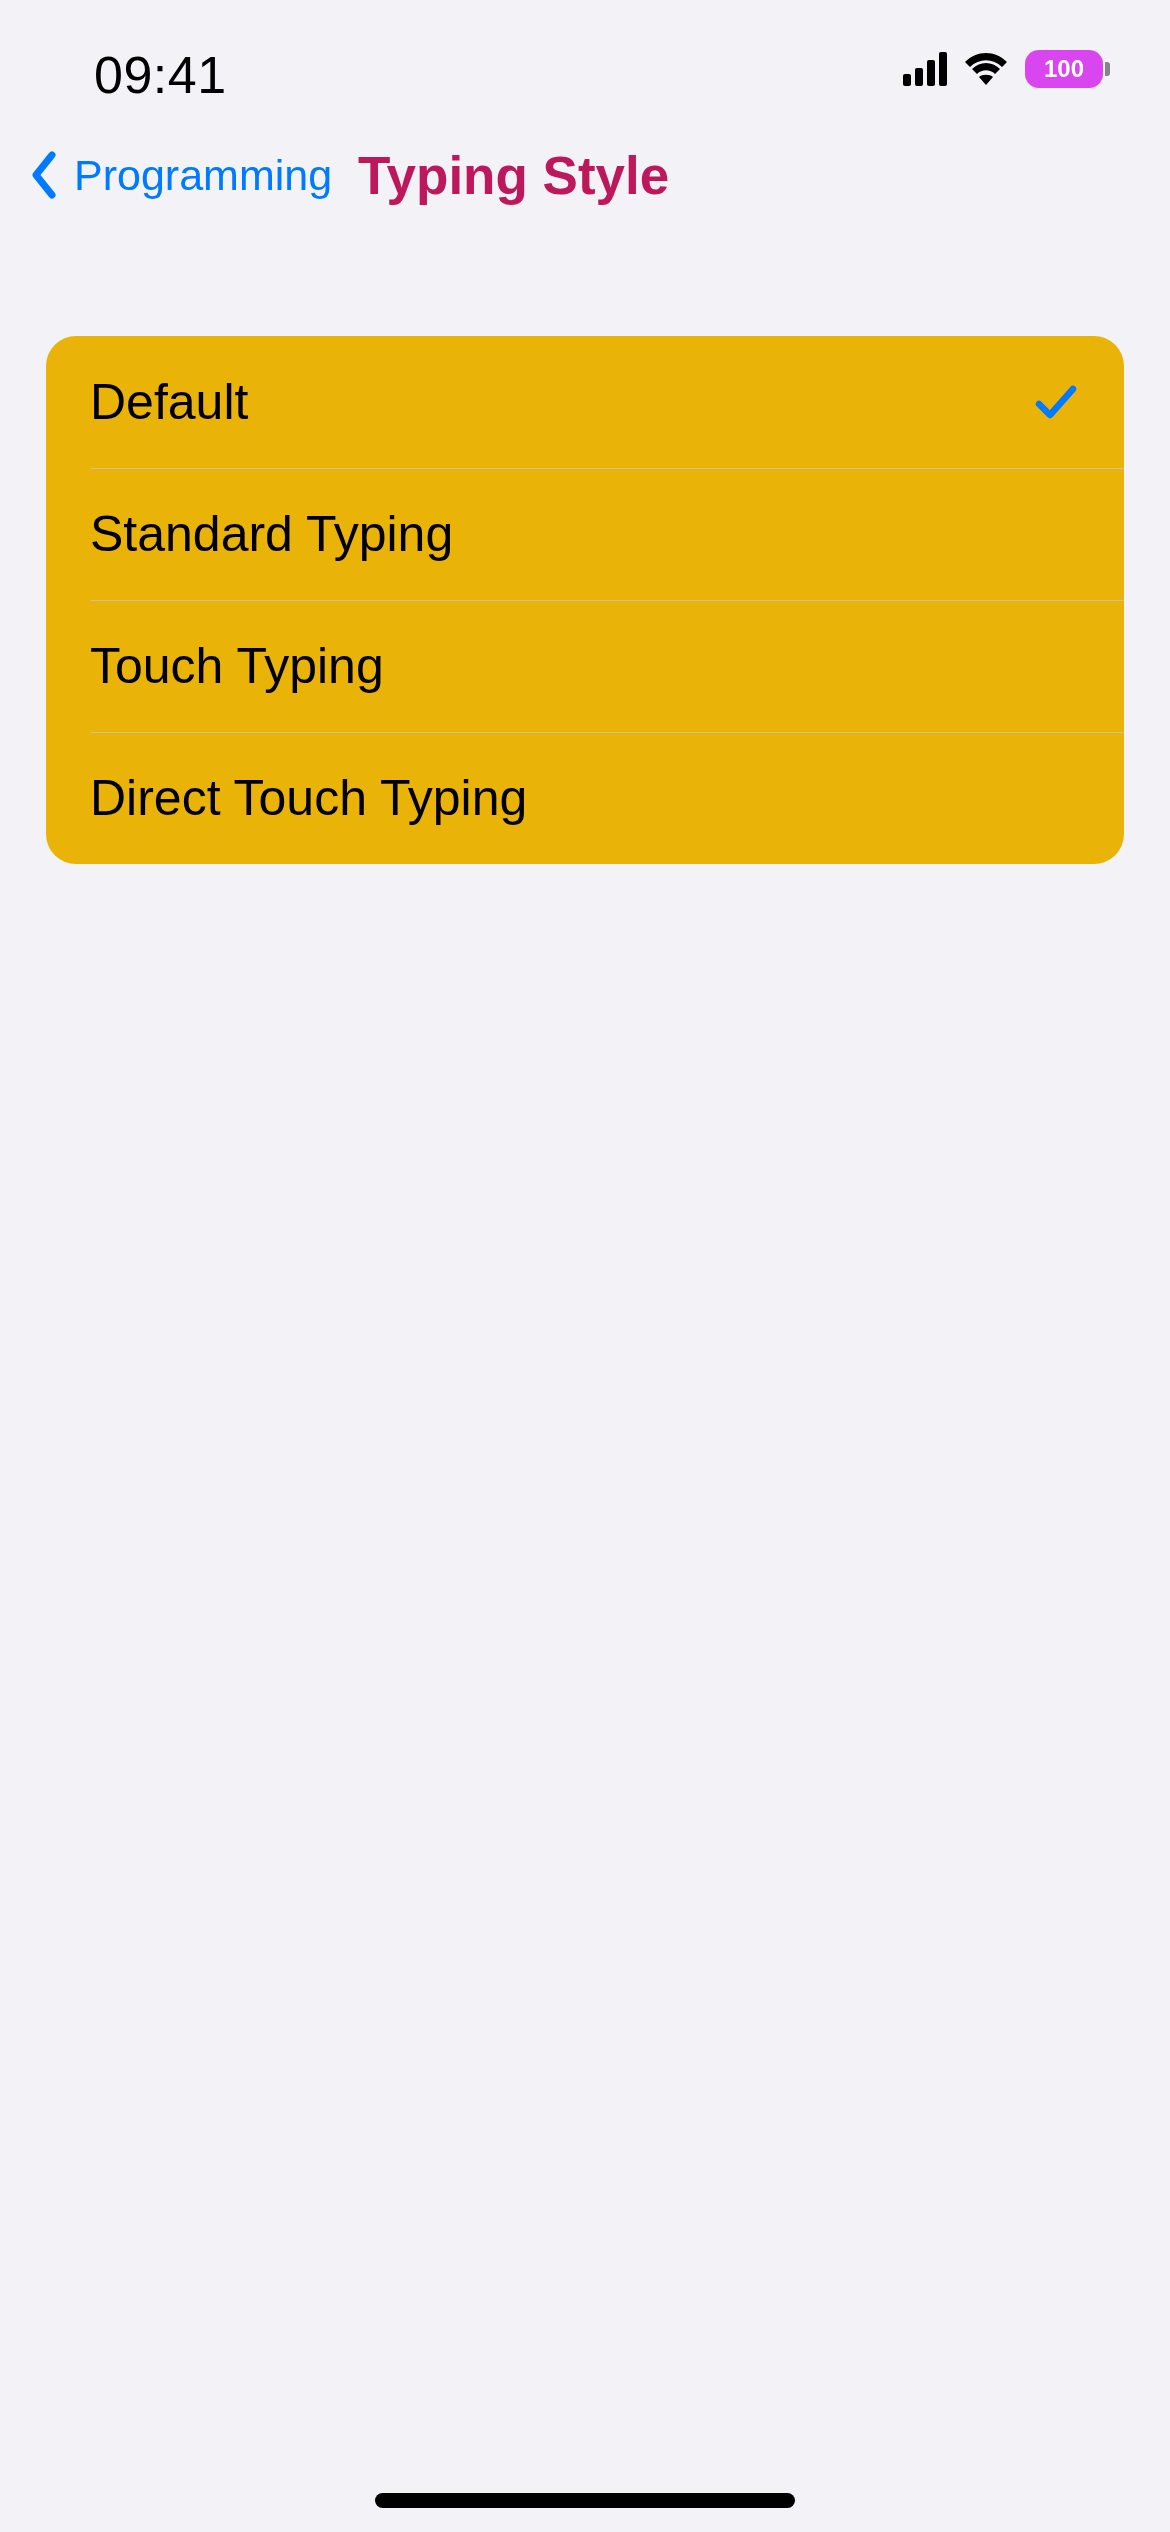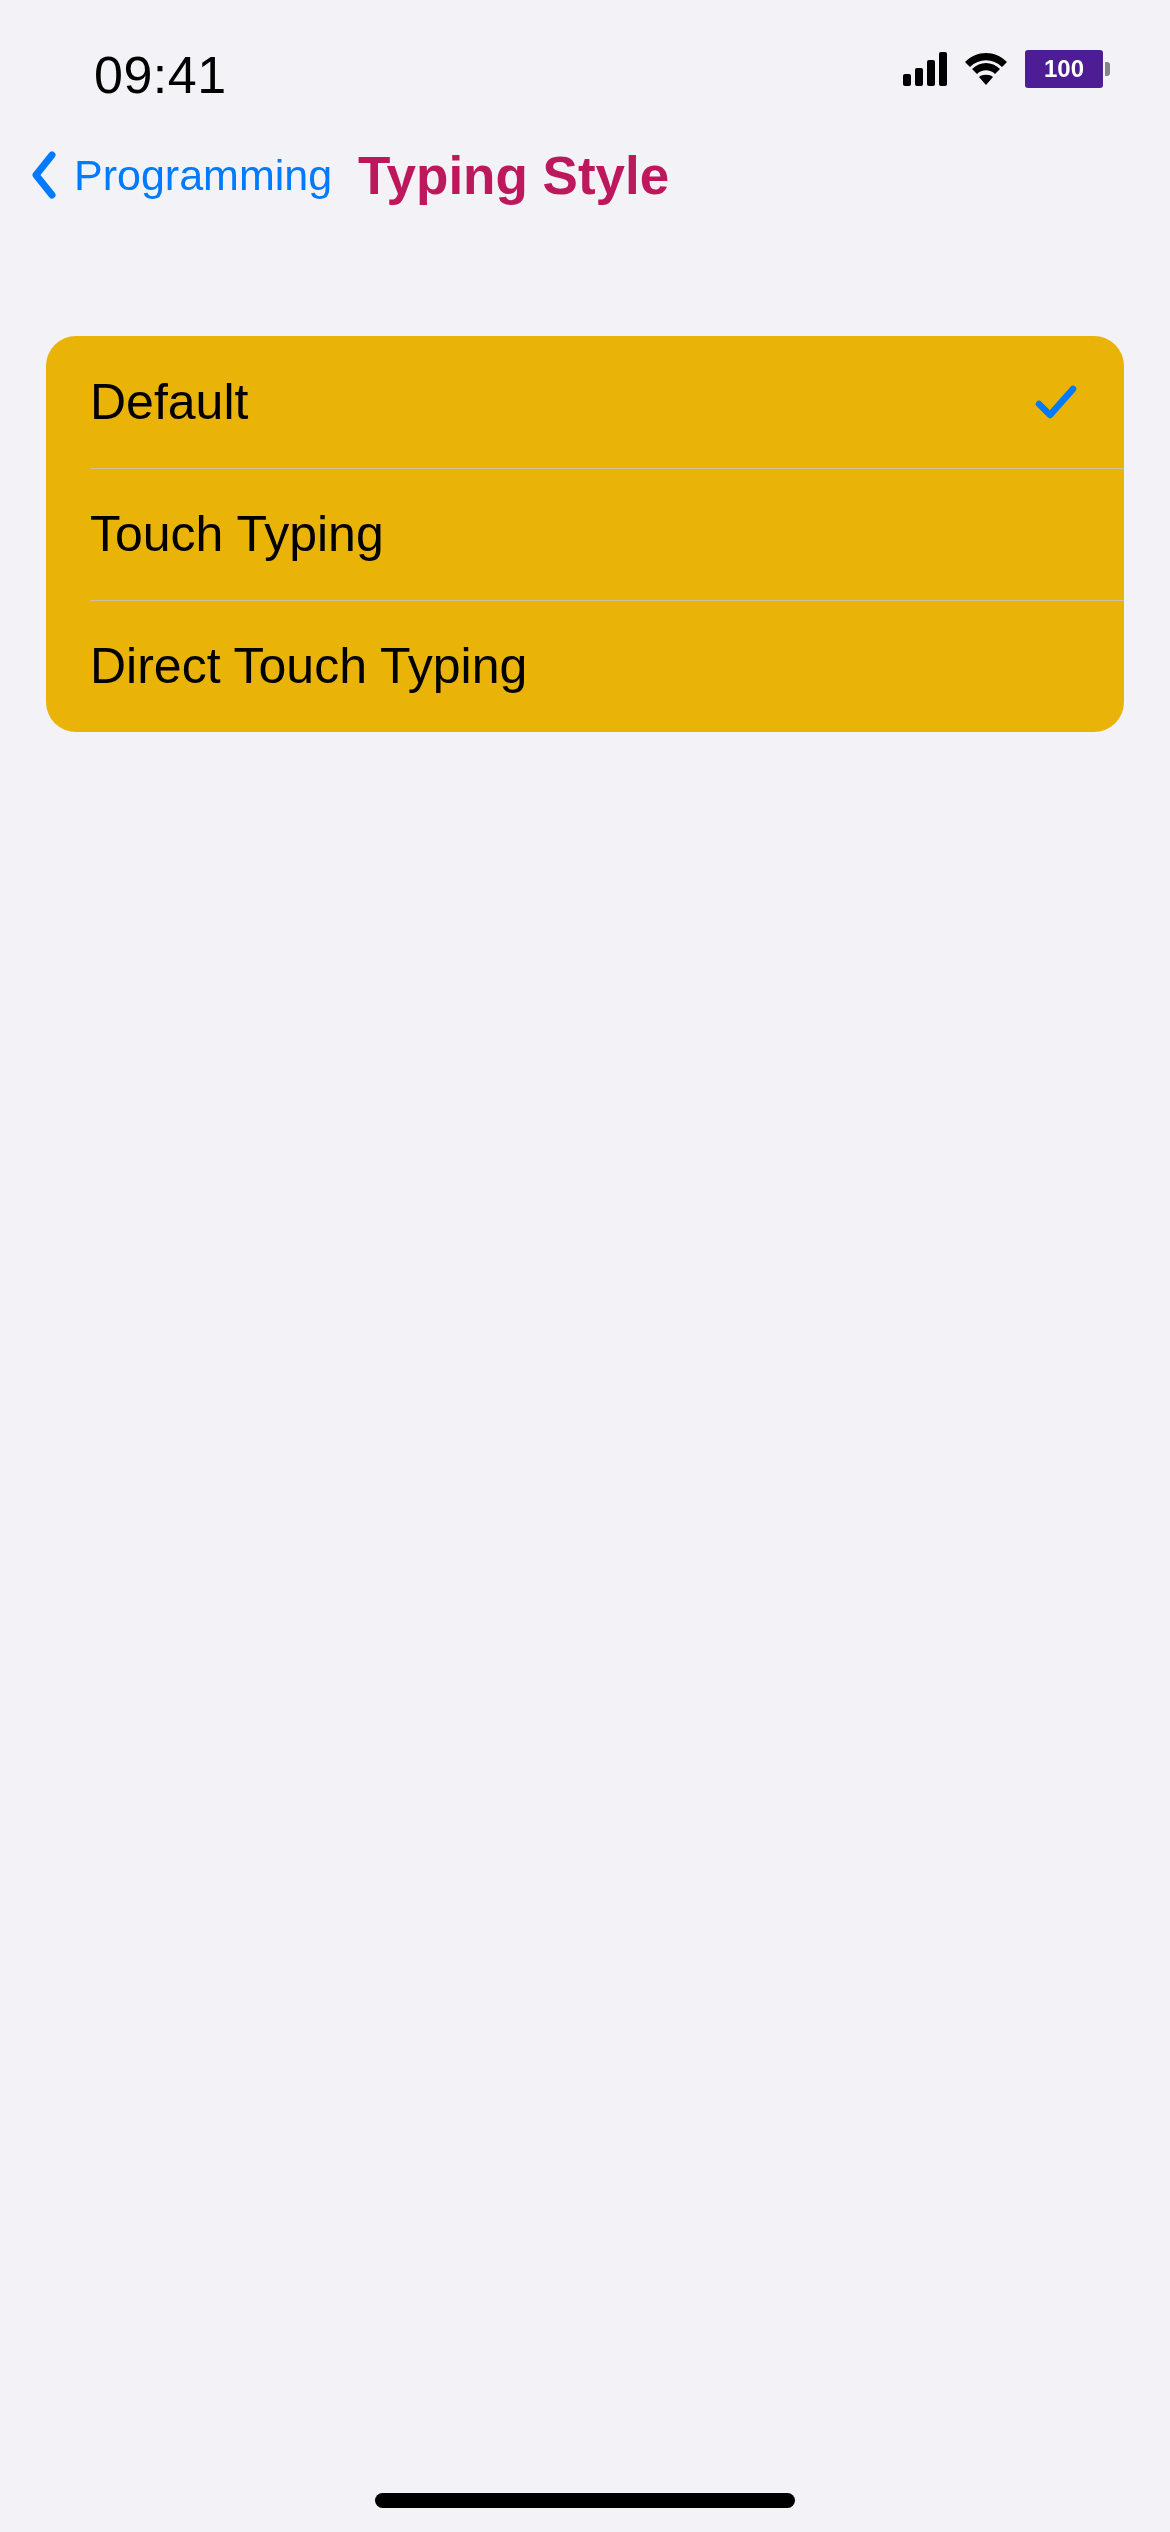--- a/index.html
+++ b/index.html
@@ -60,22 +60,22 @@
 
   .wifi-icon svg { display:block; }
 
   .battery {
     display: flex;
     align-items: center;
   }
   .battery-body {
     width: 78px;
     height: 38px;
-    background: #4c1d95;
-    border-radius: 3px;
+    background: #d946ef;
+    border-radius: 14px;
     display:flex;
     align-items:center;
     justify-content:center;
   }
   .battery-text{
     color:#fff;
     font-size:24px;
     font-weight:700;
   }
   .battery-cap{
@@ -208,20 +208,28 @@
 <div class="section">
   <div class="row">
     <span class="row-label">Default</span>
     <span class="checkmark">
       <svg width="46" height="46" viewBox="0 0 46 46">
         <polyline points="6,25 17,36 40,10" fill="none" stroke="#007aff" stroke-width="6.5" stroke-linecap="round" stroke-linejoin="round"></polyline>
       </svg>
     </span>
   </div>
   <div class="row">
+    <span class="row-label">Standard Typing</span>
+    <span class="checkmark hidden">
+      <svg width="46" height="46" viewBox="0 0 46 46">
+        <polyline points="6,25 17,36 40,10" fill="none" stroke="#007aff" stroke-width="6.5" stroke-linecap="round" stroke-linejoin="round"></polyline>
+      </svg>
+    </span>
+  </div>
+  <div class="row">
     <span class="row-label">Touch Typing</span>
     <span class="checkmark hidden">
       <svg width="46" height="46" viewBox="0 0 46 46">
         <polyline points="6,25 17,36 40,10" fill="none" stroke="#007aff" stroke-width="6.5" stroke-linecap="round" stroke-linejoin="round"></polyline>
       </svg>
     </span>
   </div>
   <div class="row">
     <span class="row-label">Direct Touch Typing</span>
     <span class="checkmark hidden">

